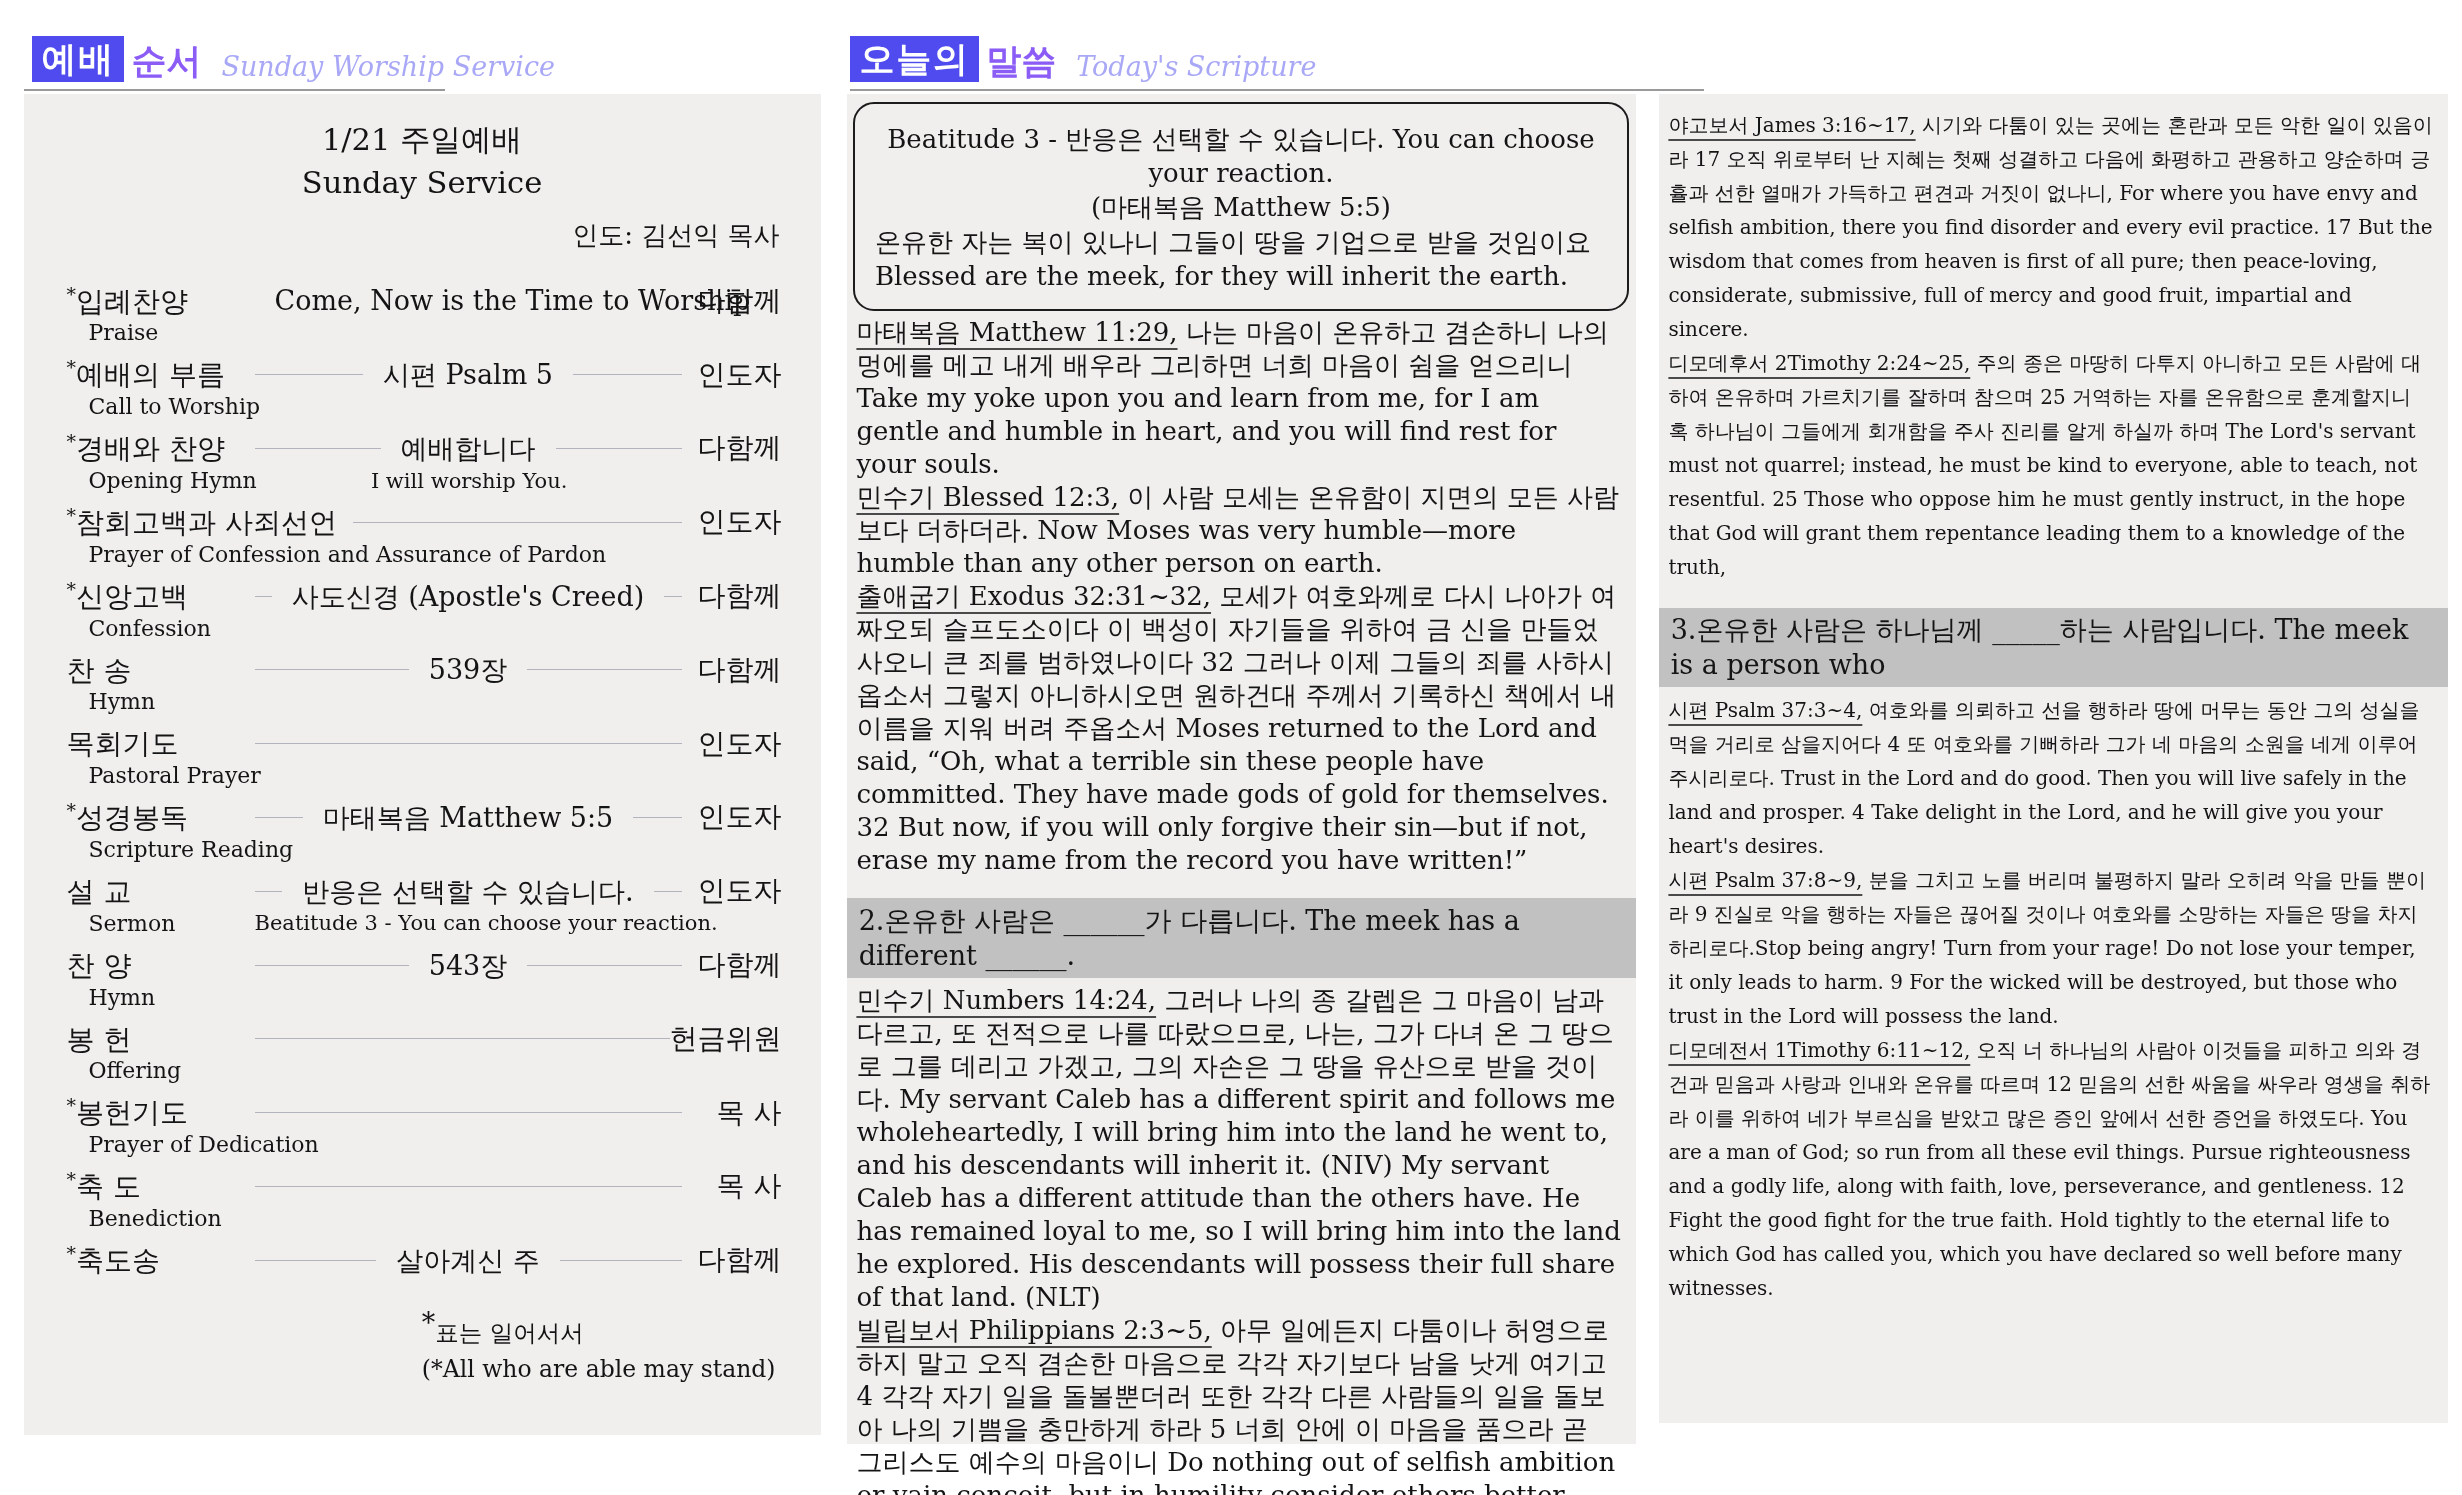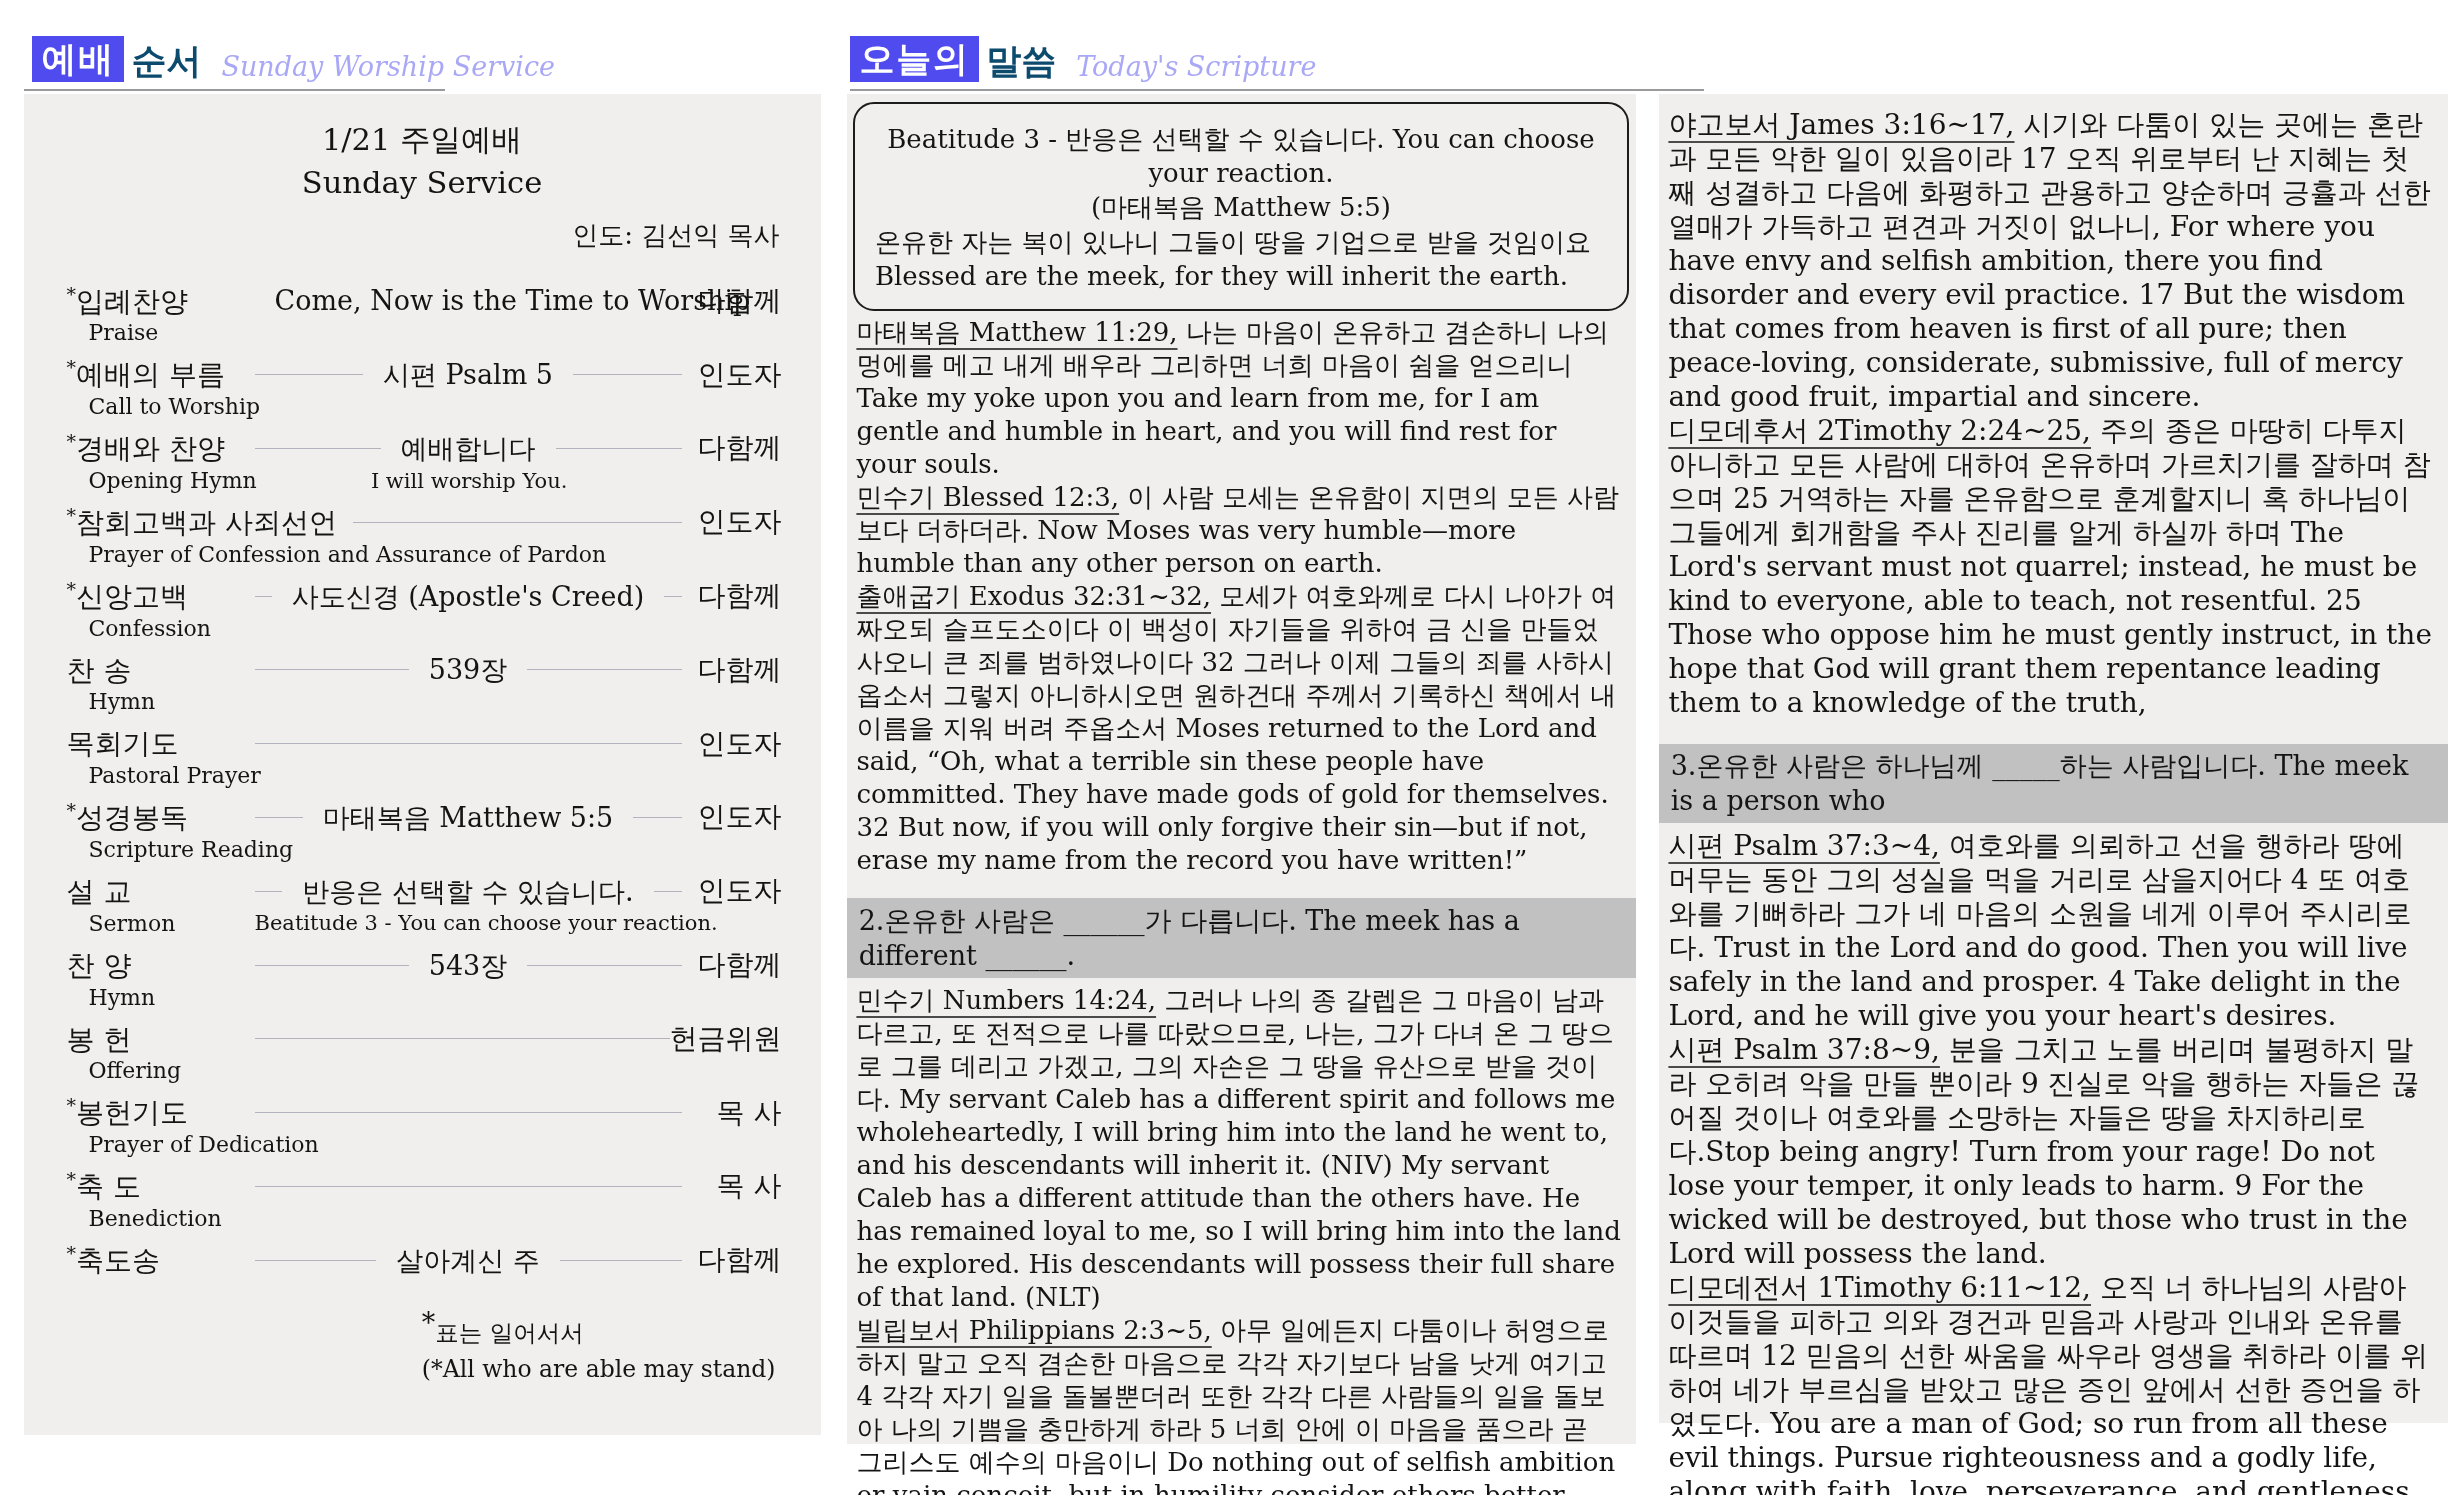--- a/index.html
+++ b/index.html
@@ -7,21 +7,21 @@
   .page {
     position:relative; width:2462px; height:1495px; background:#ffffff;
     font-family:"DejaVu Serif","Liberation Serif",serif; color:#141414; overflow:hidden;
   }
   
   .hdr { position:absolute; top:36px; display:flex; align-items:flex-end; white-space:nowrap; }
   .hdr .boxed {
     background:#4f4bee; color:#ffffff; font-weight:bold; font-size:35px;
     padding:4.7px 9.4px 5.9px 9.4px; letter-spacing:1.8px; line-height:1;
   }
-  .hdr .word { color:#0c4a6e; font-weight:bold; font-size:35px; margin-left:7px; line-height:1; padding-bottom:3.5px; }
+  .hdr .word { color:#8b5cf6; font-weight:bold; font-size:35px; margin-left:7px; line-height:1; padding-bottom:3.5px; }
   .hdr .script { color:#a9a8f6; font-size:27px; font-style:italic; margin-left:20px; line-height:1; padding-bottom:1.2px; }
   .hline { position:absolute; top:89px; height:2.3px; background:#9a9a9a; }
   #hline-left { left:23.5px; width:421px; }
   #hline-mid { left:850px; width:854px; }
   
   .panel { position:absolute; background:#f0efee; }
   #left-panel  { left:23.5px;   top:94px; width:797px; height:1341px; }
   #mid-panel   { left:847px; top:94px; width:789px; height:1350px; }
   #right-panel { left:1659px; top:94px; width:789px; height:1329px; }
   
@@ -47,21 +47,21 @@
     margin:8.2px 7px 0 5.9px; border:2.3px solid #1c1c1c; border-radius:21px;
     padding:17.6px 20px 15.2px 20px; font-size:26px; line-height:1.32;
   }
   .verse-box .c { text-align:center; }
   .bar { background:#c1c1c1; padding:4.7px 11.7px; font-size:27px; line-height:1.3; }
   #bar1 { margin-top:87px; }
   #bar2 { margin-top:21px; }
   #bar3 { margin-top:23.5px; }
   .bar .ind { padding-left:42px; }
   .paras { padding:5.9px 14px 0 9.4px; font-size:26px; line-height:33px; }
-  #right-panel .paras { padding-top:14px; font-size:28px; line-height:34px; }
+  #right-panel .paras { padding-top:14px; font-size:20px; line-height:34px; }
   #right-panel .paras.after-bar { padding-top:5.9px; }
   .para { margin:0; }
   .ref { text-decoration:underline; text-decoration-color:#4a4a4a; text-decoration-thickness:1.8px; text-underline-offset:7px; }
 </style>
 </head>
 <body>
 
 <div class="page">
 
   <div class="hdr" style="left:32px;">

